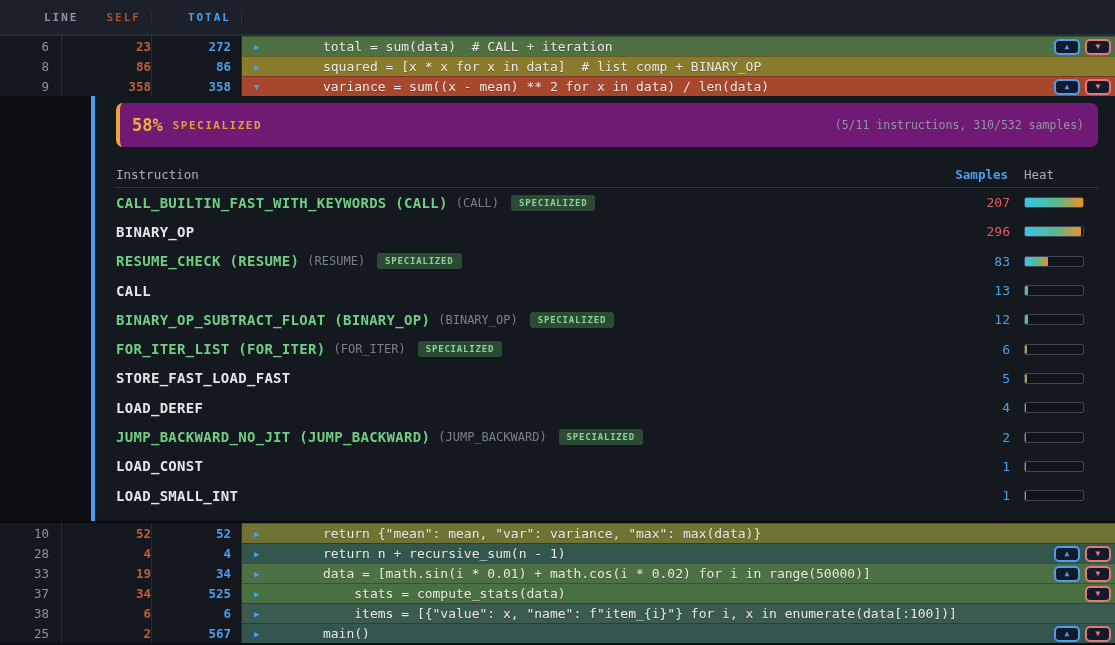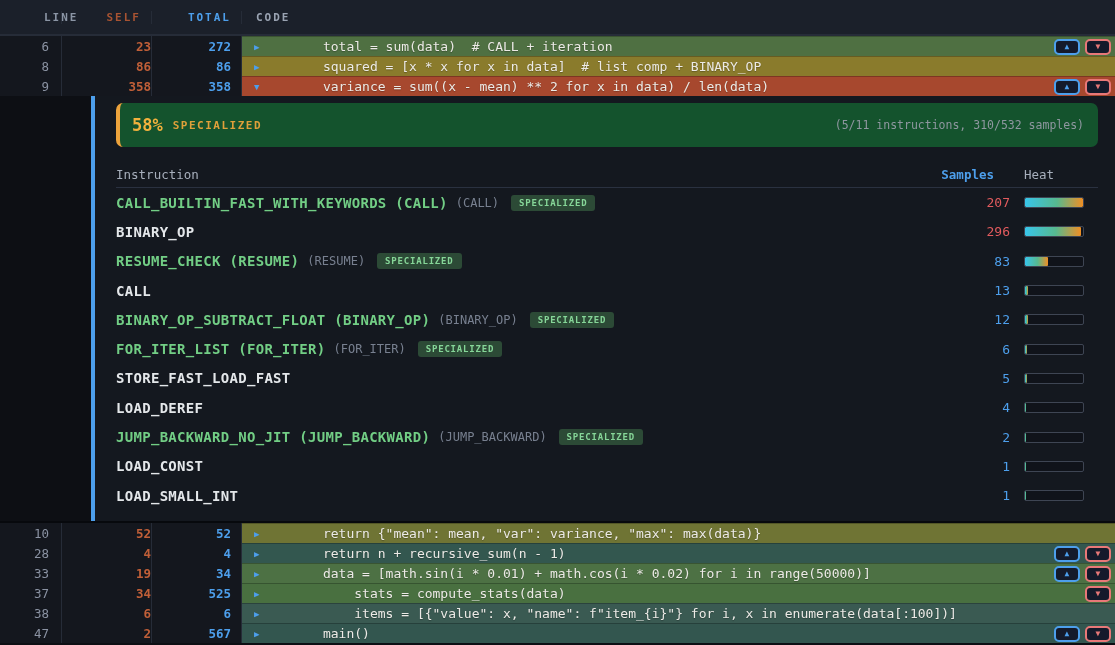--- a/index.html
+++ b/index.html
@@ -45,34 +45,34 @@
   .nav-down { border:2px solid #e87878; color:#e87878; }
   .bottom-table { border-top:2px solid #07090d; }
 
   
   .detail { display:flex; height:425px; }
   .detail-gutter { width:91px; background:#0d0f14; flex:none; }
   .detail-bar { width:4px; background:#4d9fec; flex:none; }
   .detail-content { flex:1; background:#14181f; padding:7px 17px 0 21px; }
 
   .spec-panel {
-    height:44px; background:#14532d; border-left:4px solid #eda33c;
+    height:44px; background:#701a75; border-left:4px solid #eda33c;
     border-radius:7px; display:flex; align-items:center; padding:0 14px 0 12px;
   }
   .spec-pct { font-size:17px; font-weight:bold; color:#f2b13d; }
   .spec-label { font-size:11px; font-weight:bold; color:#dfa03a; letter-spacing:1.5px; margin-left:10px; }
   .spec-stats { margin-left:auto; font-size:11.5px; color:#8f97a0; }
 
   .instr-header {
     display:flex; align-items:center; height:26px; margin-top:15px;
     border-bottom:1px solid #2a3140; font-size:12.5px;
   }
   .ih-name { color:#a7afbc; }
   .ih-samples { margin-left:auto; color:#4d9fec; font-weight:bold; }
-  .ih-heat { width:74px; text-align:left; color:#a7afbc; margin-left:30px; }
+  .ih-heat { width:74px; text-align:left; color:#a7afbc; margin-left:16px; }
 
   .instr-row { display:flex; align-items:center; height:29.3px; }
   .instr-name { font-size:14px; font-weight:bold; letter-spacing:.3px; }
   .instr-name.specialized { color:#72ce85; }
   .instr-name.normal { color:#e4e7ea; }
   .instr-base { font-size:12px; color:#788090; margin-left:8px; }
   .spec-badge {
     margin-left:12px; background:#2c4a36; color:#86d698;
     font-size:9px; font-weight:bold; letter-spacing:.8px;
     padding:3px 8px; border-radius:3px;
@@ -86,21 +86,20 @@
   }
   .heat-fill { height:100%; background:linear-gradient(90deg,#38c5ea,#57b98f 55%,#ef8f25); border-radius:1px; }
 </style>
 </head>
 <body>
 
 <div class="grid-header">
   <div class="hcell col-line h-line">LINE</div>
   <div class="hcell col-self h-self">SELF</div>
   <div class="hcell col-total h-total">TOTAL</div>
-  <div class="hcell col-code h-code">CODE</div>
 </div>
 
 <div id="top-rows">
     <div class="code-row">
       <div class="cell cell-line">6</div>
       <div class="cell cell-self">23</div>
       <div class="cell cell-total">272</div>
       <div class="cell cell-code" style="background: rgb(79, 112, 66);">
         <span class="expander">▶</span>
         <span class="code-text">      total = sum(data)  # CALL + iteration</span>
@@ -292,21 +291,21 @@
       <div class="cell cell-line">38</div>
       <div class="cell cell-self">6</div>
       <div class="cell cell-total">6</div>
       <div class="cell cell-code" style="background: rgb(58, 90, 82);">
         <span class="expander">▶</span>
         <span class="code-text">          items = [{"value": x, "name": f"item_{i}"} for i, x in enumerate(data[:100])]</span>
         <span class="row-spacer"></span>
       </div>
     </div>
     <div class="code-row">
-      <div class="cell cell-line">47</div>
+      <div class="cell cell-line">25</div>
       <div class="cell cell-self">2</div>
       <div class="cell cell-total">567</div>
       <div class="cell cell-code" style="background: rgb(51, 86, 79);">
         <span class="expander">▶</span>
         <span class="code-text">      main()</span>
         <span class="row-spacer"></span>
         <div class="nav-btn nav-up">▲</div>
         <div class="nav-btn nav-down">▼</div>
       </div>
     </div>

